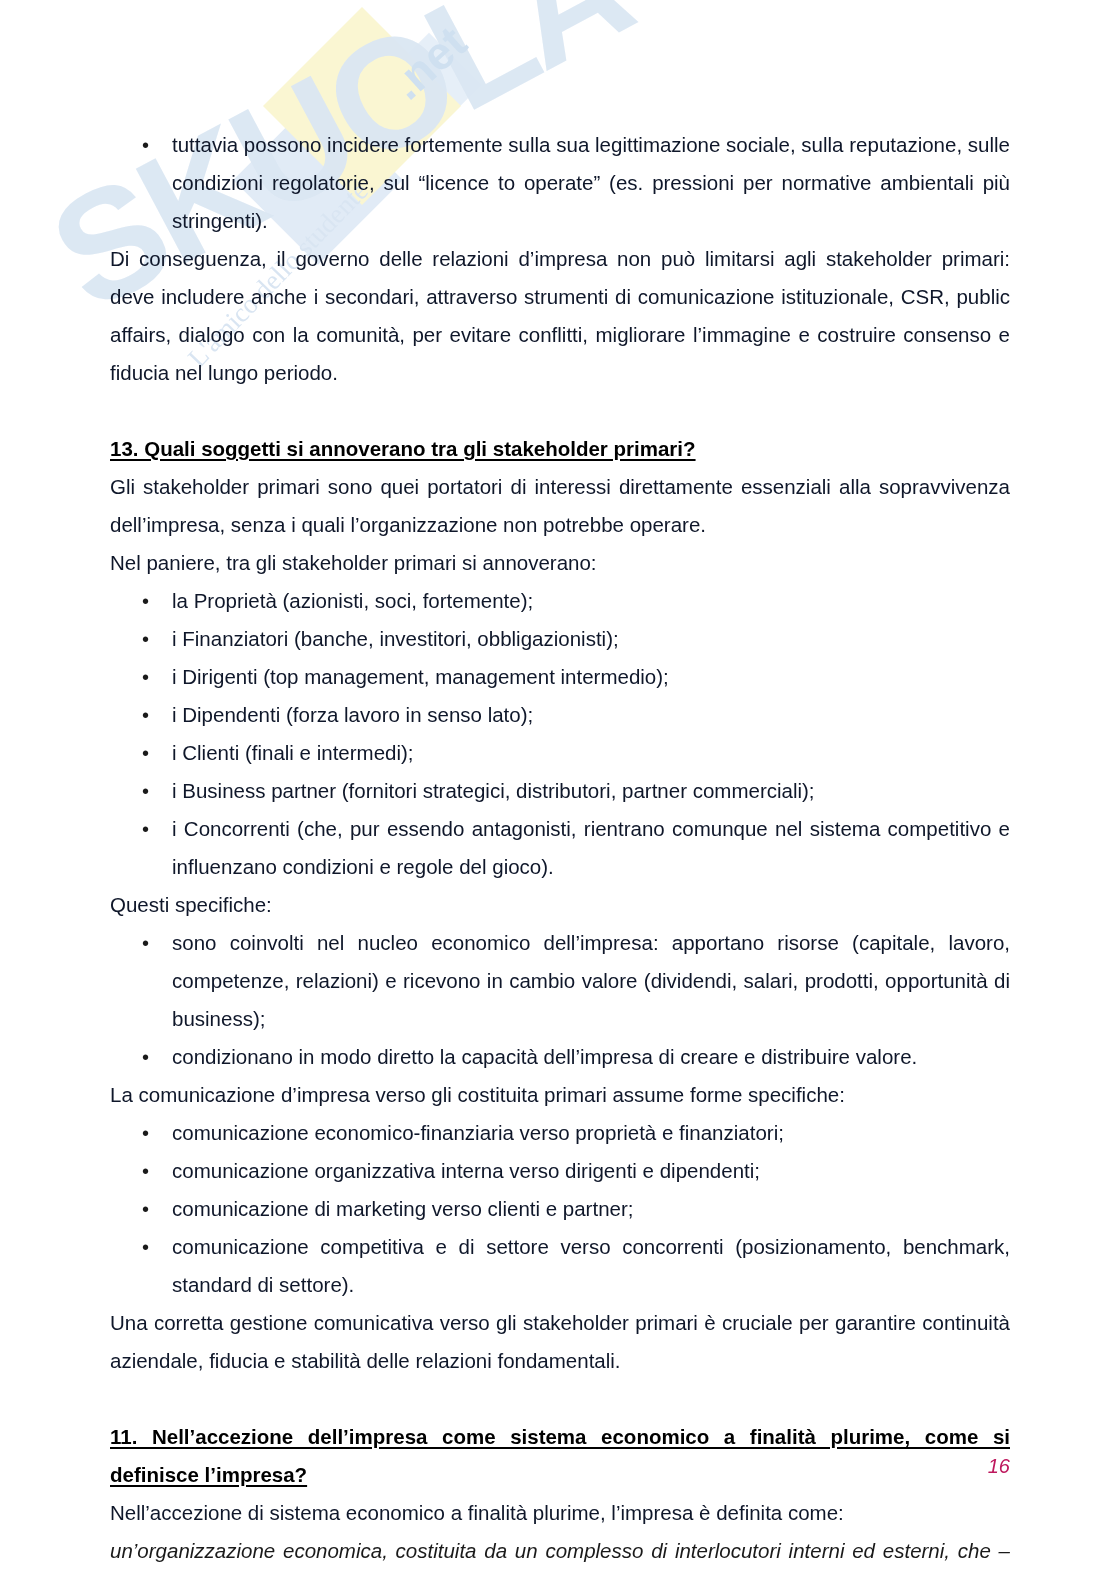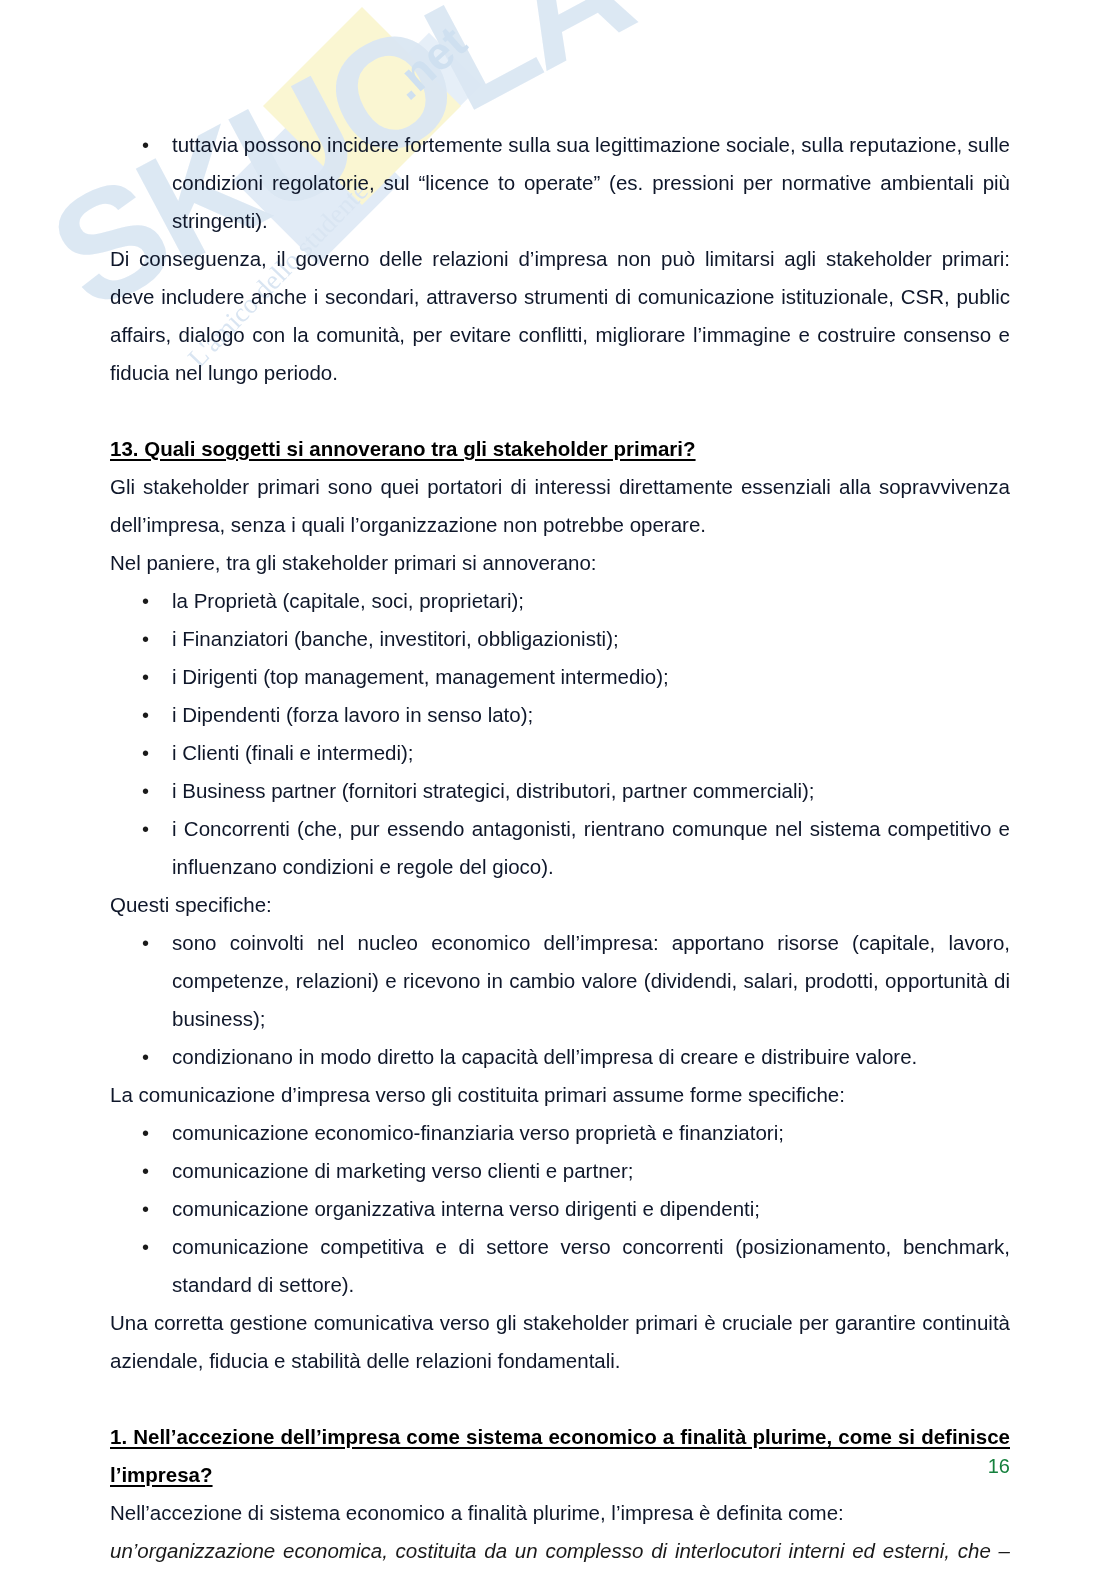--- a/index.html
+++ b/index.html
@@ -155,21 +155,22 @@
   }
   .vgap { height: 38px; }
 
   #page-number {
     position: absolute;
     z-index: 3;
     right: 106px;
     top: 1455px;
     font-size: 20px;
     font-family: "Liberation Sans", sans-serif;
-    color: #15803d;
+    color: #be185d;
+    font-style: italic;
   }
 </style>
 </head>
 <body>
 
 <div id="watermark">
   <div class="wm-blue-a"></div>
   <div class="wm-blue-b"></div>
   <div class="wm-diamond"></div>
   <div class="wm-logo-text">SKUOLA</div>
@@ -187,50 +188,50 @@
     <p class="body">Di conseguenza, il governo delle relazioni d’impresa non può limitarsi agli stakeholder primari: deve includere anche i secondari, attraverso strumenti di comunicazione istituzionale, CSR, public affairs, dialogo con la comunità, per evitare conflitti, migliorare l’immagine e costruire consenso e fiducia nel lungo periodo.</p>
 
     <div class="vgap"></div>
 
     <h2 class="qhead nojust">13. Quali soggetti si annoverano tra gli stakeholder primari?</h2>
 
     <p class="body">Gli stakeholder primari sono quei portatori di interessi direttamente essenziali alla sopravvivenza dell’impresa, senza i quali l’organizzazione non potrebbe operare.</p>
     <p class="body lastline">Nel paniere, tra gli stakeholder primari si annoverano:</p>
 
     <ul class="bullets">
-      <li>la Proprietà (capitale, soci, proprietari);</li>
+      <li>la Proprietà (azionisti, soci, fortemente);</li>
       <li>i Finanziatori (banche, investitori, obbligazionisti);</li>
       <li>i Dirigenti (top management, management intermedio);</li>
       <li>i Dipendenti (forza lavoro in senso lato);</li>
       <li>i Clienti (finali e intermedi);</li>
       <li>i Business partner (fornitori strategici, distributori, partner commerciali);</li>
       <li>i Concorrenti (che, pur essendo antagonisti, rientrano comunque nel sistema competitivo e influenzano condizioni e regole del gioco).</li>
     </ul>
 
     <p class="body lastline">Questi specifiche:</p>
 
     <ul class="bullets">
       <li>sono coinvolti nel nucleo economico dell’impresa: apportano risorse (capitale, lavoro, competenze, relazioni) e ricevono in cambio valore (dividendi, salari, prodotti, opportunità di business);</li>
       <li>condizionano in modo diretto la capacità dell’impresa di creare e distribuire valore.</li>
     </ul>
 
     <p class="body lastline">La comunicazione d’impresa verso gli costituita primari assume forme specifiche:</p>
 
     <ul class="bullets">
       <li>comunicazione economico-finanziaria verso proprietà e finanziatori;</li>
+      <li>comunicazione organizzativa interna verso dirigenti e dipendenti;</li>
       <li>comunicazione di marketing verso clienti e partner;</li>
-      <li>comunicazione organizzativa interna verso dirigenti e dipendenti;</li>
       <li>comunicazione competitiva e di settore verso concorrenti (posizionamento, benchmark, standard di settore).</li>
     </ul>
 
     <p class="body">Una corretta gestione comunicativa verso gli stakeholder primari è cruciale per garantire continuità aziendale, fiducia e stabilità delle relazioni fondamentali.</p>
 
     <div class="vgap"></div>
 
-    <h2 class="qhead">1. Nell’accezione dell’impresa come sistema economico a finalità plurime, come si definisce l’impresa?</h2>
+    <h2 class="qhead">11. Nell’accezione dell’impresa come sistema economico a finalità plurime, come si definisce l’impresa?</h2>
 
     <p class="body lastline">Nell’accezione di sistema economico a finalità plurime, l’impresa è definita come:</p>
     <p class="italicdef">un’organizzazione economica, costituita da un complesso di interlocutori interni ed esterni, che – mediante la combinazione di risorse differenziate – svolge processi di acquisizione e produzione di beni e servizi allo scopo di creare e distribuire valore tra tutti i suoi partecipanti.</p>
 
   </div>
 
   <div id="page-number">16</div>
 </div>
 
 </body></html>

